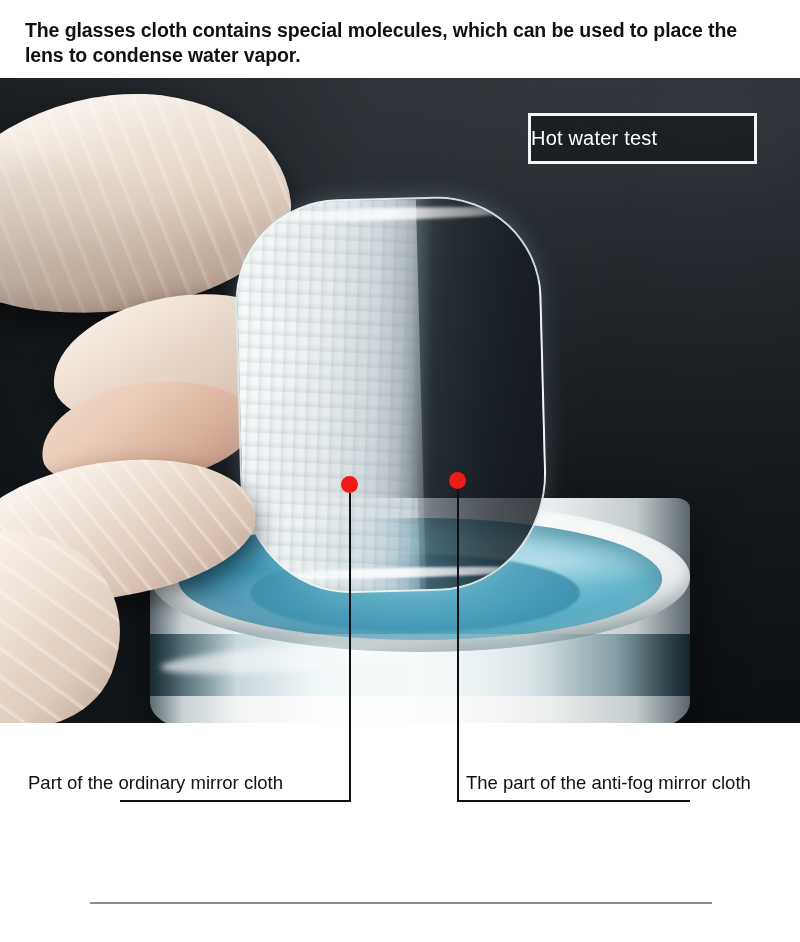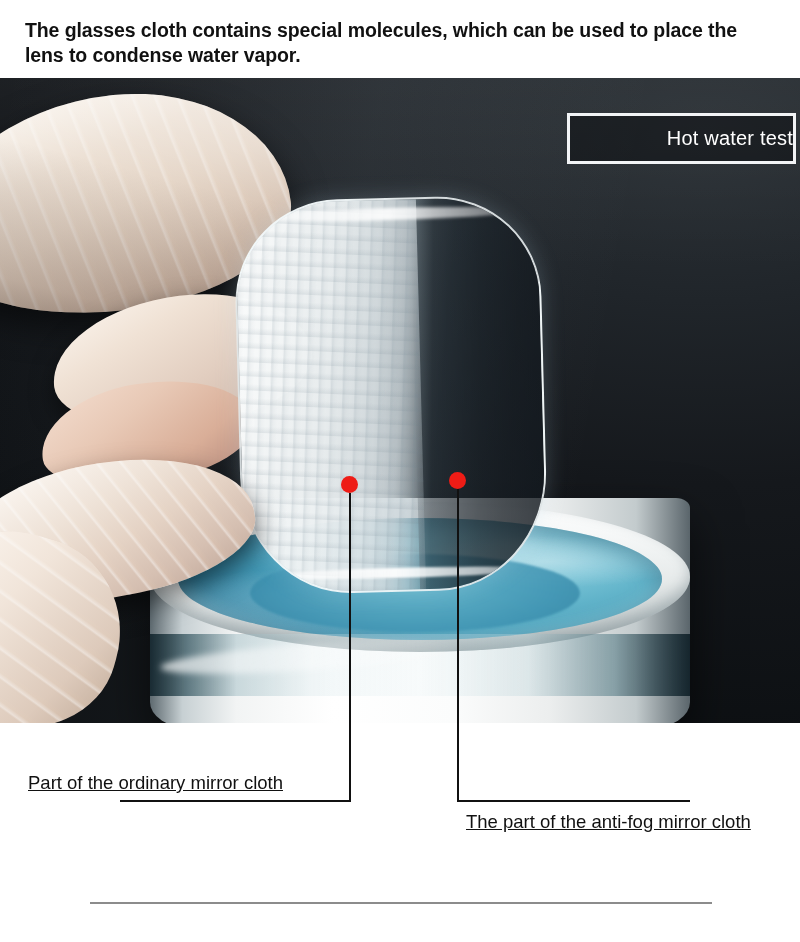--- a/index.html
+++ b/index.html
@@ -48,30 +48,30 @@
     background:
       linear-gradient(100deg, rgba(255,255,255,0.00) 0%, rgba(190,205,215,0.055) 42%,
                       rgba(255,255,255,0.00) 72%),
       linear-gradient(180deg, rgba(255,255,255,0.045) 0%, rgba(0,0,0,0.00) 30%);
     pointer-events: none;
   }
 
   
   .badge {
     position: absolute;
-    left: 567px;
+    left: 528px;
     top: 35px;          
     width: 229px;
     height: 51px;
     box-sizing: border-box;
     border: 3px solid #f2f4f6;
     background: rgba(12,15,18,0.55);
     display: flex;
     align-items: center;
-    justify-content: flex-end;
+    justify-content: flex-start;
   }
   .badge-label {
     color: #ffffff;
     font-size: 20px;
     letter-spacing: 0.2px;
     white-space: nowrap;
   }
 
   
   .glove-upper {
@@ -349,21 +349,20 @@
     z-index: 29;
   }
 
   
   .annot-caption {
     position: absolute;
     font-size: 18.5px;
     line-height: 22px;
     color: #111111;
     white-space: nowrap;
-    text-decoration: underline;
   }
   .annot-underline {
     position: absolute;
     height: 2px;
     background: #111111;
   }
 
   .footer-rule {
     position: absolute;
     left: 90px;
@@ -421,16 +420,16 @@
 
 <div class="marker-dot" style="left:341px; top:476px;"></div>
 <div class="leader-line" style="left:349px; top:493px; height:309px;"></div>
 
 <div class="marker-dot" style="left:449px; top:472px;"></div>
 <div class="leader-line" style="left:457px; top:489px; height:313px;"></div>
 
 <div class="annot-caption" style="left:28px; top:772px;">Part of the ordinary mirror cloth</div>
 <div class="annot-underline" style="left:120px; top:800px; width:230px;"></div>
 
-<div class="annot-caption" style="left:466px; top:772px;margin-top:39px;">The part of the anti-fog mirror cloth</div>
+<div class="annot-caption" style="left:466px; top:772px;">The part of the anti-fog mirror cloth</div>
 <div class="annot-underline" style="left:458px; top:800px; width:232px;"></div>
 
 <div class="footer-rule"></div>
 
 </body></html>

